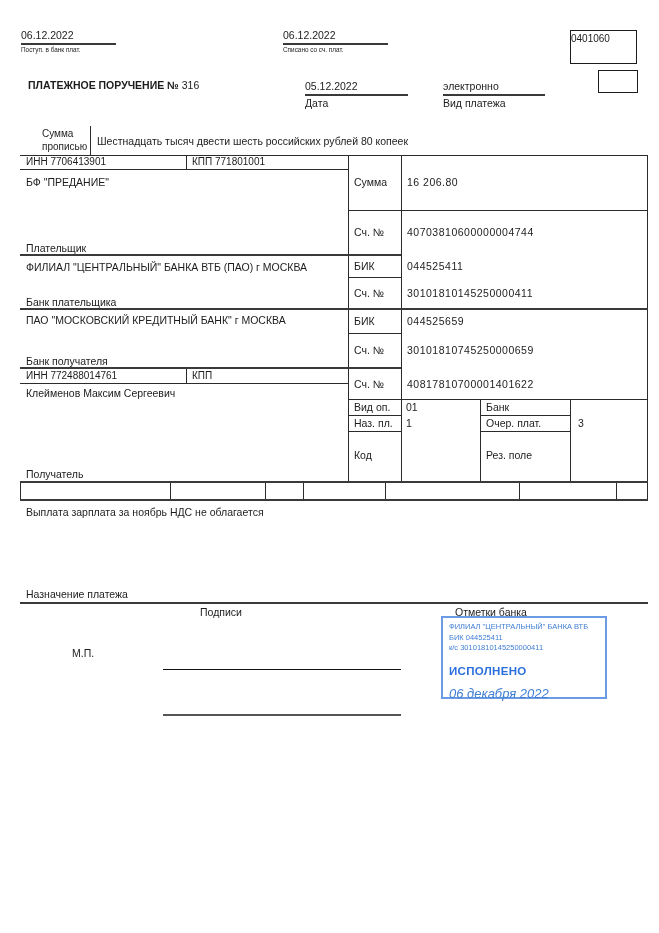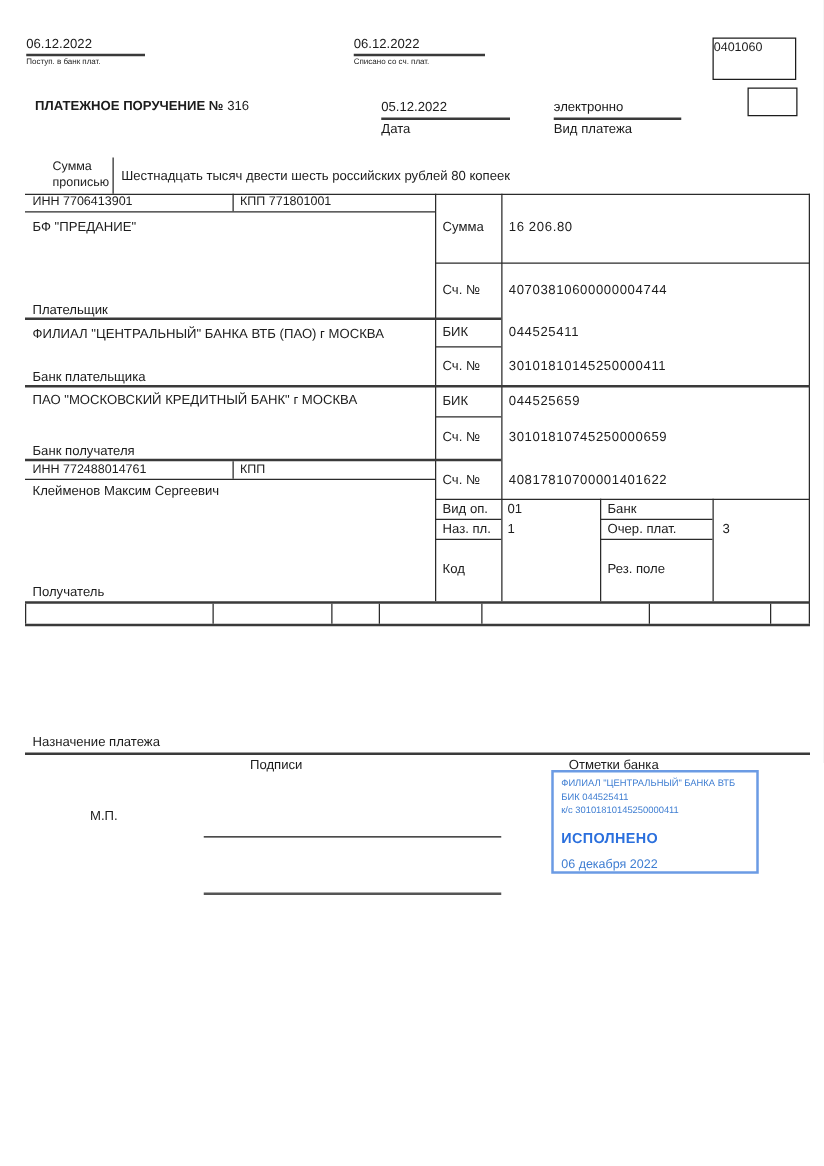--- a/index.html
+++ b/index.html
@@ -12,21 +12,21 @@
   .num{letter-spacing:0.5px;}
   .wrap{white-space:normal;}
   .hl{position:absolute;height:1px;background:#2b2b2b;}
   .hl2{position:absolute;height:2px;background:#3a3a3a;}
   .vl{position:absolute;width:1px;background:#2b2b2b;}
   .box{position:absolute;border:1.5px solid #1c1c1c;box-sizing:border-box;}
   .stamp{position:absolute;left:441px;top:616px;width:166px;height:83px;box-sizing:border-box;
          border:2px solid var(--stamp-border,#6b9be4);padding:4px 6px;color:var(--stamp-text,#3f7ed2);}
   .stamp .ln{font-size:7.5px;line-height:10.5px;white-space:nowrap;}
   .stamp .st{margin-top:11px;font-size:11.5px;font-weight:bold;letter-spacing:0.3px;color:var(--stamp-status,#2a6fdd);}
-  .stamp .dt{margin-top:9px;font-size:10px;}
+  .stamp .dt{margin-top:9px;font-size:13px;font-style:italic;}
 </style>
 </head>
 <body>
 
 <div class="page">
 
   <div class="t c" style="left:21px;top:29px;width:95px;">06.12.2022</div>
   <div class="hl2" style="left:21px;top:43px;width:95px;"></div>
   <div class="t sm c" style="left:21px;top:46px;width:95px;">Поступ. в банк плат.</div>
 
@@ -134,20 +134,21 @@
 
   <div class="vl" style="left:20px;top:483px;height:16px;"></div>
   <div class="vl" style="left:170px;top:483px;height:16px;"></div>
   <div class="vl" style="left:265px;top:483px;height:16px;"></div>
   <div class="vl" style="left:303px;top:483px;height:16px;"></div>
   <div class="vl" style="left:385px;top:483px;height:16px;"></div>
   <div class="vl" style="left:519px;top:483px;height:16px;"></div>
   <div class="vl" style="left:616px;top:483px;height:16px;"></div>
   <div class="hl2" style="left:20px;top:499px;width:628px;"></div>
 
+  <div class="t" style="left:26px;top:506px;">Выплата зарплата за ноябрь НДС не облагается</div>
   <div class="t" style="left:26px;top:588px;">Назначение платежа</div>
   <div class="hl2" style="left:20px;top:602px;width:628px;"></div>
 
   <div class="t c" style="left:200px;top:606px;width:155px;">Подписи</div>
   <div class="t c" style="left:455px;top:606px;width:160px;">Отметки банка</div>
 
   <div class="t" style="left:72px;top:647px;">М.П.</div>
   <div class="hl" style="left:163px;top:669px;width:238px;background:#111;"></div>
   <div class="hl2" style="left:163px;top:714px;width:238px;background:#555;"></div>
 

